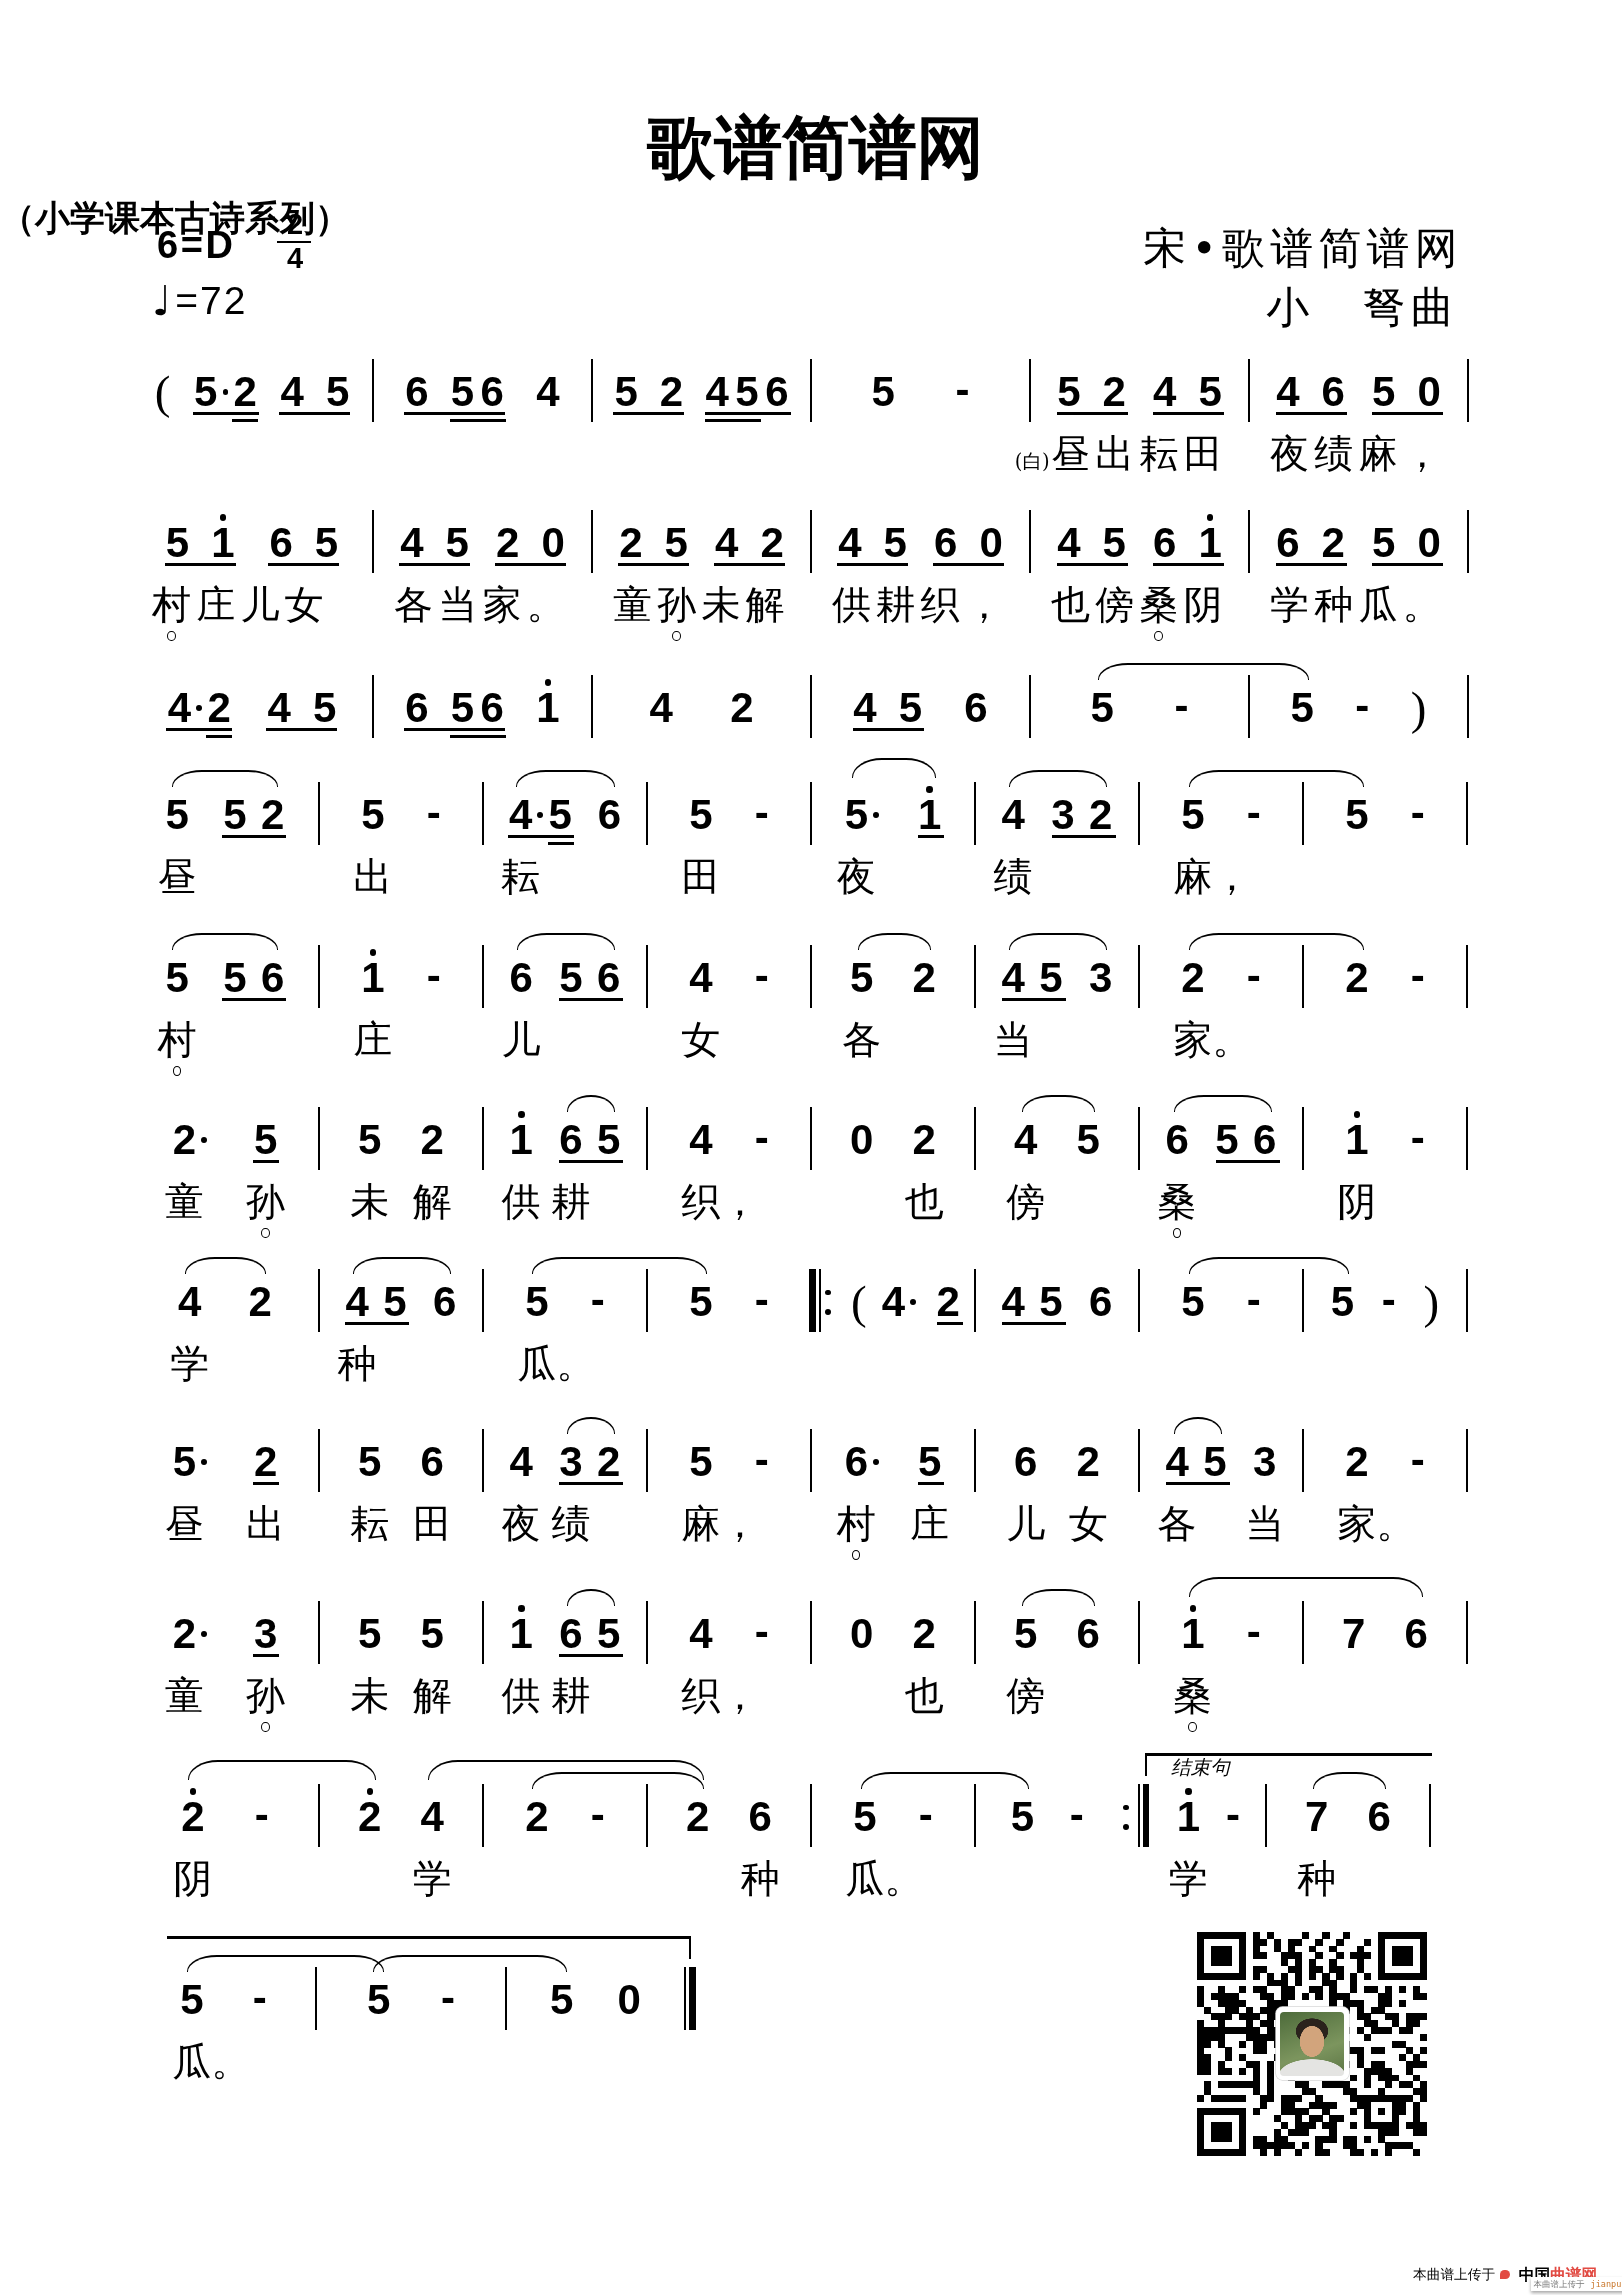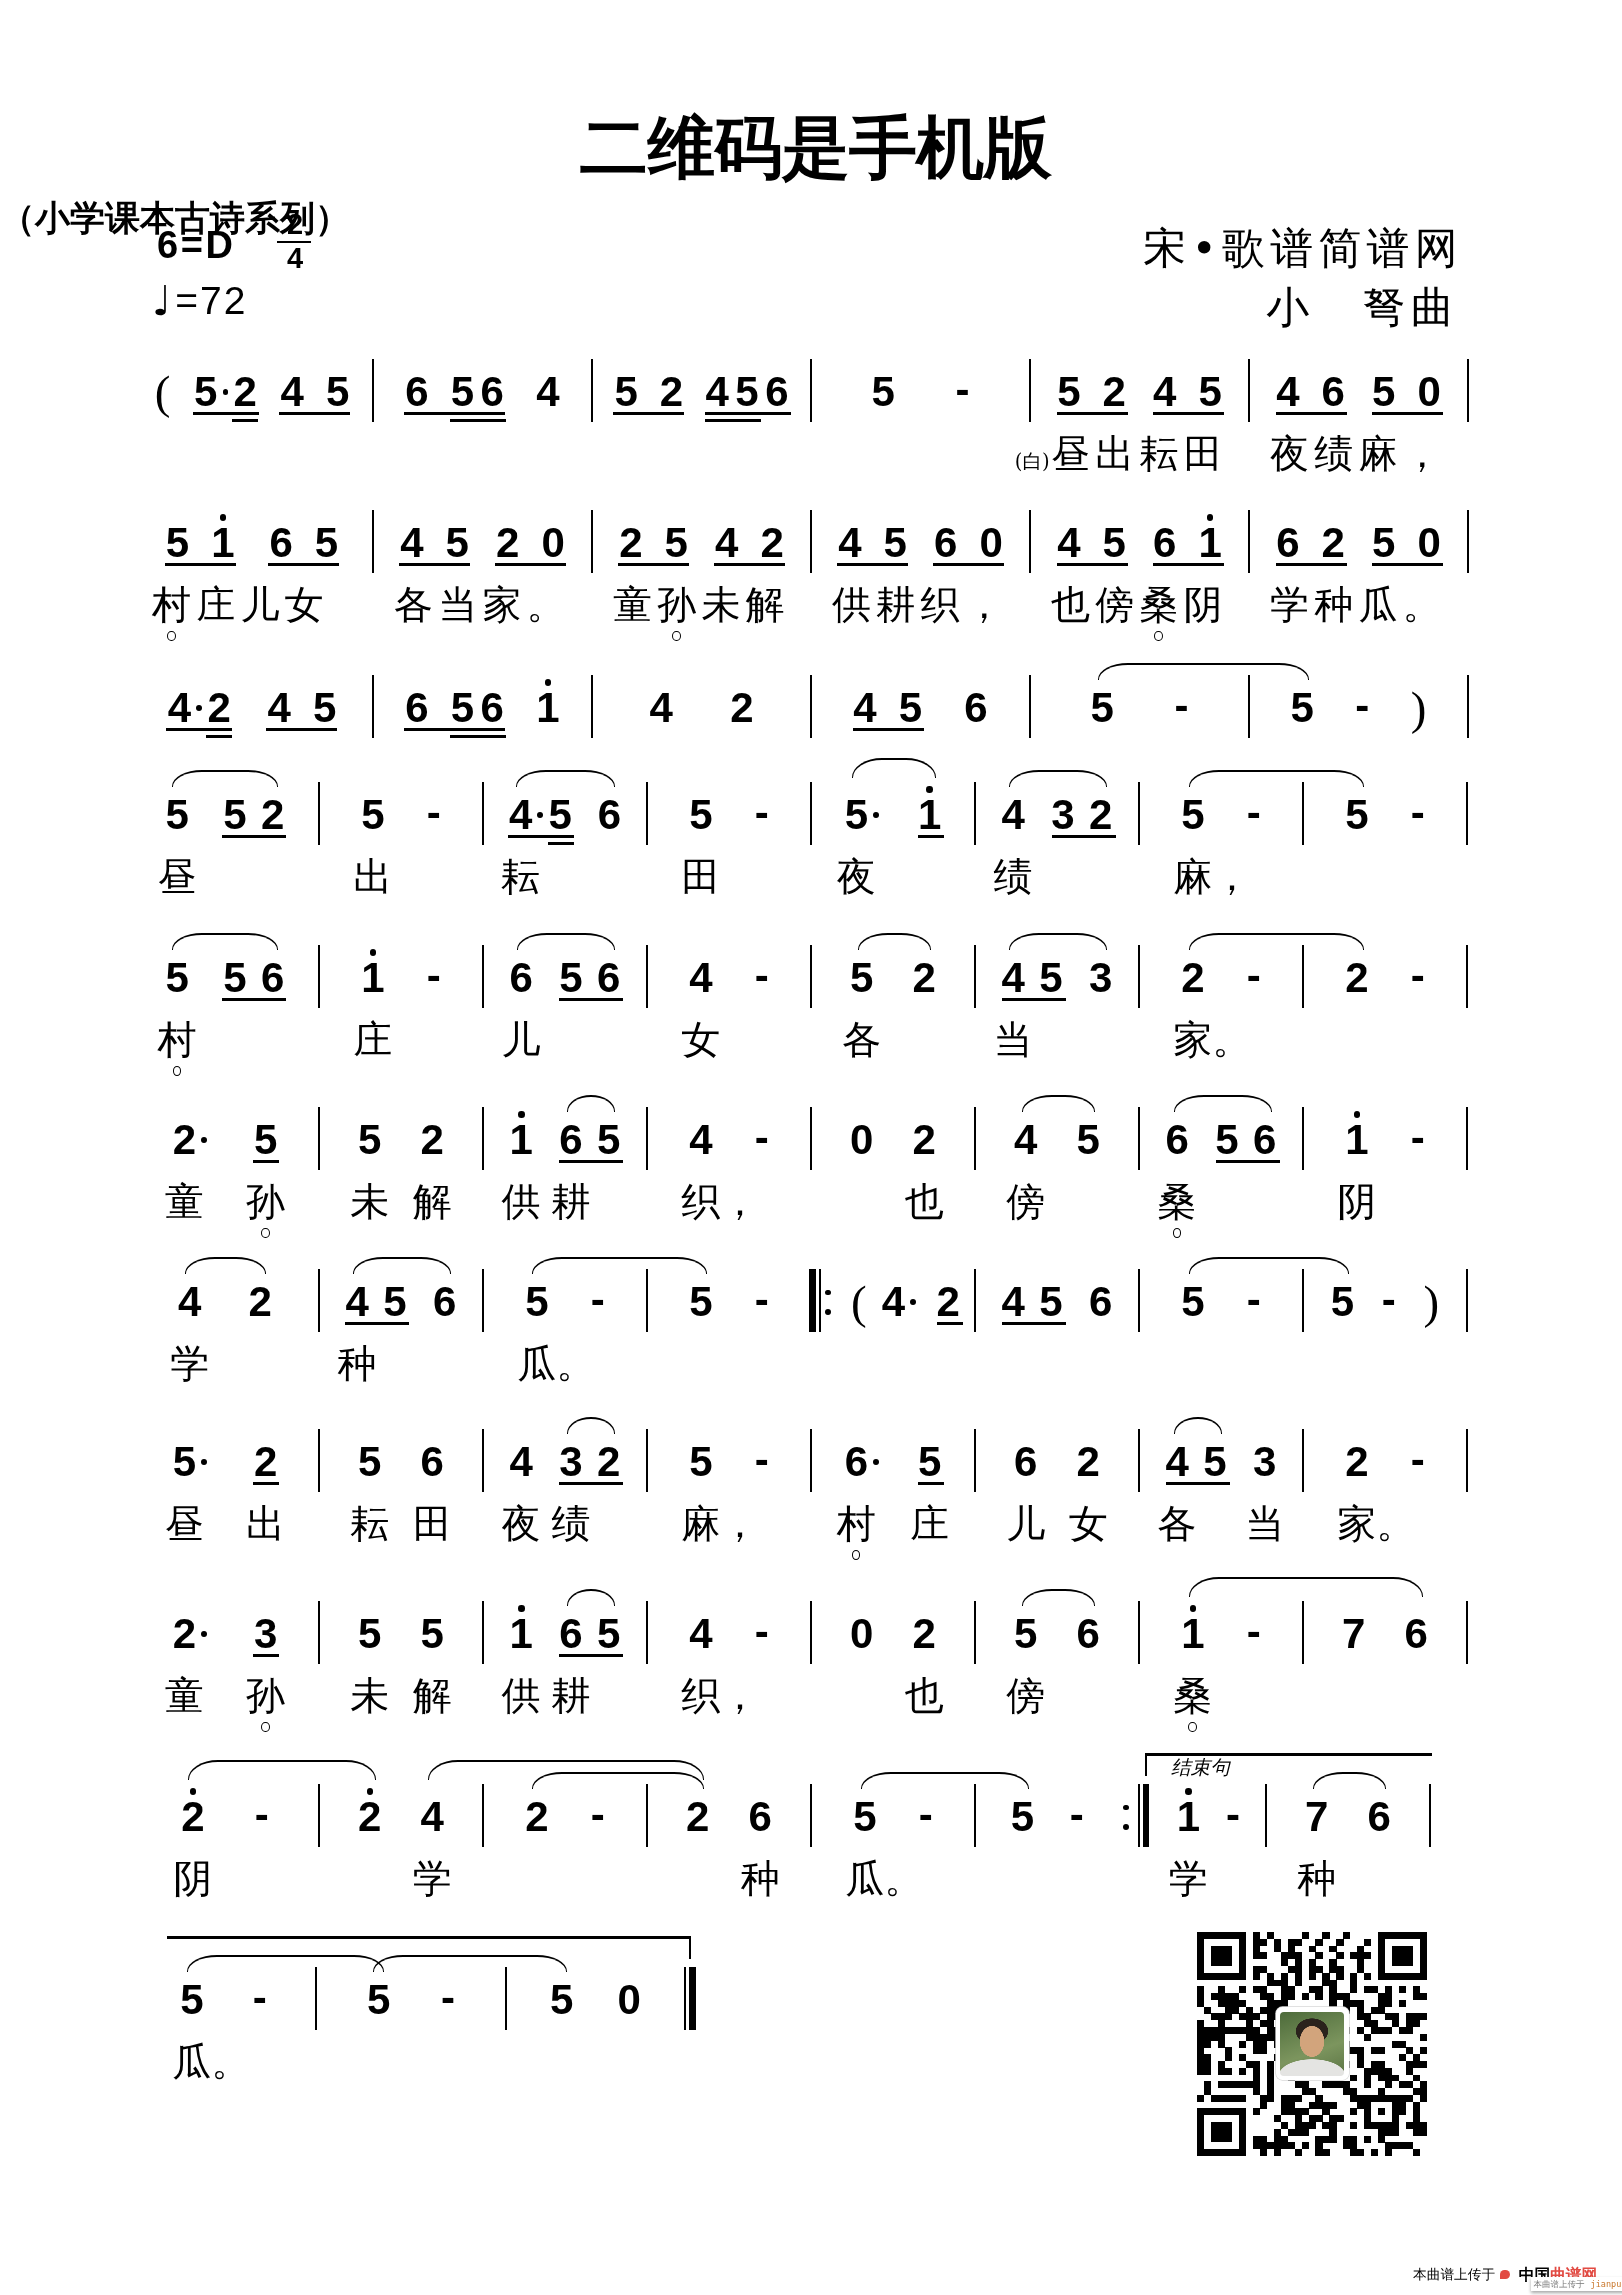--- a/index.html
+++ b/index.html
@@ -102,21 +102,21 @@
 .wm-r{font-weight:bold;font-size:15.7px;color:var(--watermark-red)}
 .wm2{position:absolute;left:1531px;top:2277px;padding:0 2.6px;background:var(--paper);box-shadow:0 2px 3.3px rgba(0,0,0,.35);font:8.5px/14.4px "DejaVu Serif",serif;white-space:nowrap}
 .wm2-g{color:var(--watermark-gray)}
 .wm2-o{color:var(--watermark-orange);font-family:"DejaVu Sans Mono",monospace;margin-left:3.3px}
 </style>
 </head>
 <body>
 
 <div class="page">
 
-  <h1 class="title">二维码是手机版</h1>
+  <h1 class="title">歌谱简谱网</h1>
   <div class="subtitle">（小学课本古诗系列）</div>
 
   <div class="key">6=D</div>
   <div class="ts-num">2</div>
   <div class="ts-line"></div>
   <div class="ts-den">4</div>
 
   <div class="tempo">
     <span class="tempo-sym">♩</span>
     <span class="tempo-val">=72</span>

